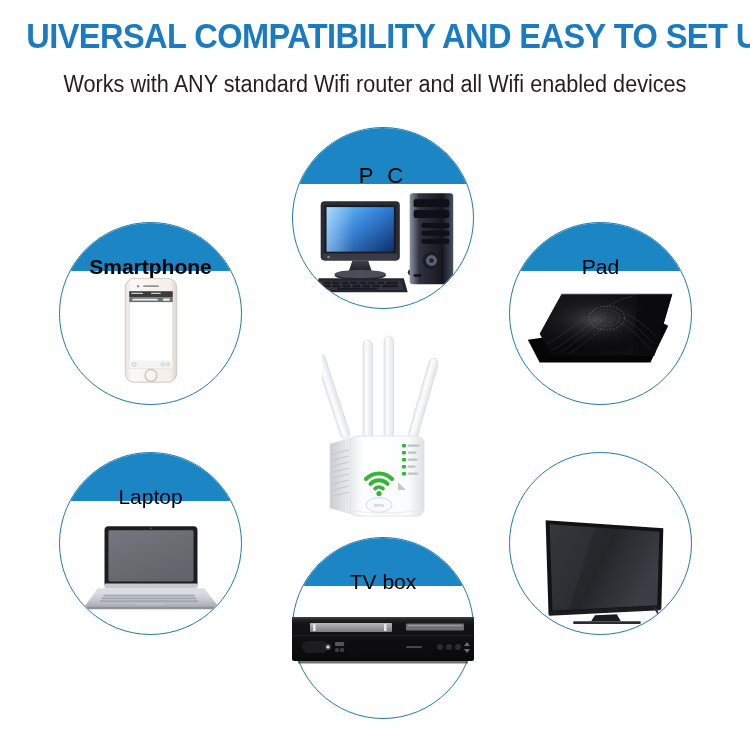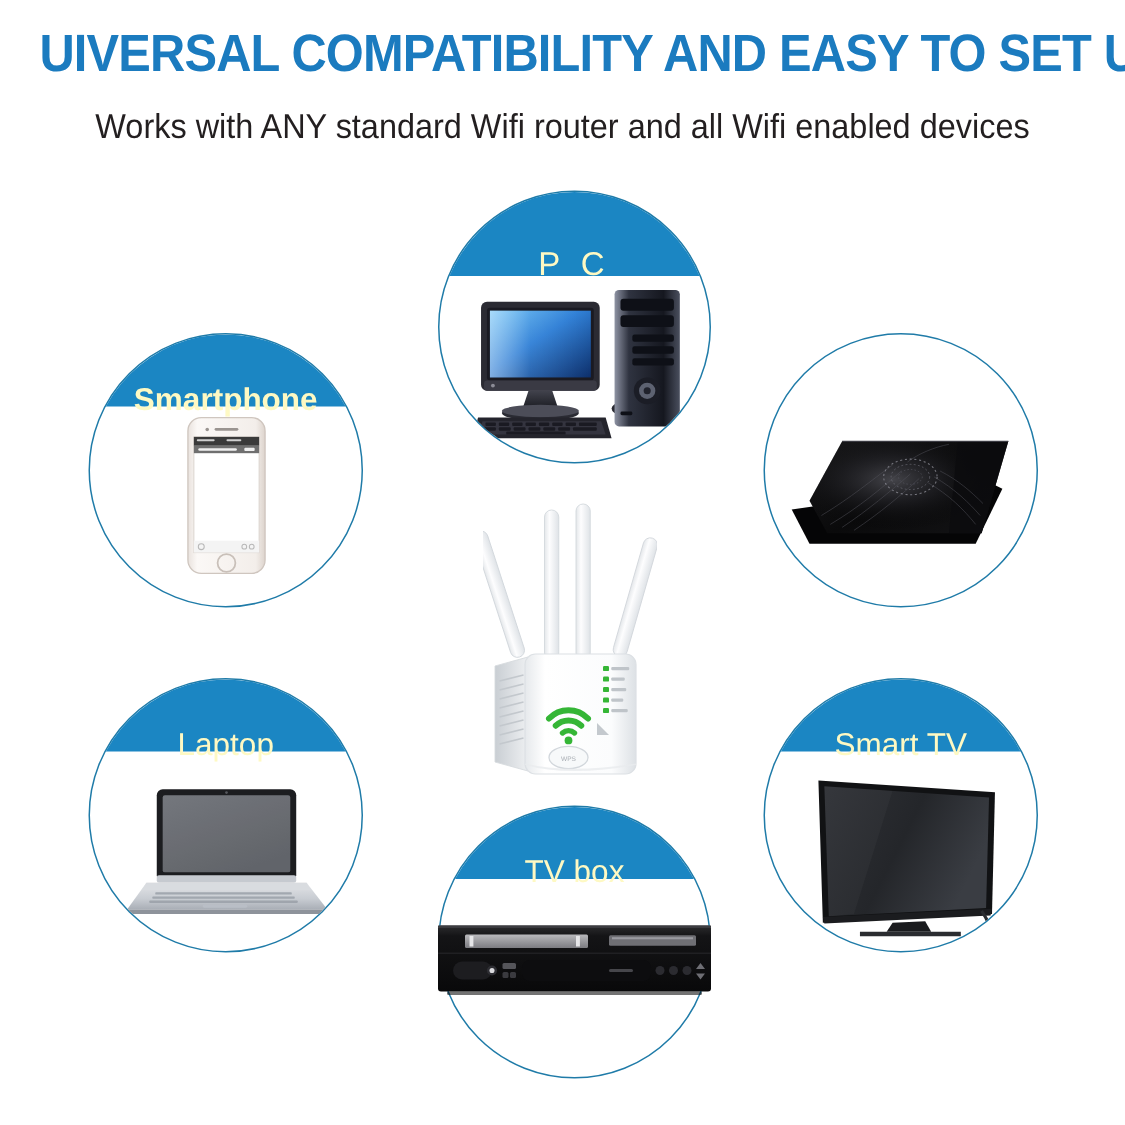--- a/index.html
+++ b/index.html
@@ -50,21 +50,21 @@
   }
   .cap{
     position:absolute;left:0;top:0;width:100%;
     background:#1b86c3;
     display:flex;
     align-items:center;
     justify-content:center;
     box-sizing:border-box;
   }
   .cap span{
-    color:#fef9c3;
+    color:#000000;
     font-size:21px;
     font-family:"Liberation Sans Narrow","Liberation Sans",sans-serif;
     letter-spacing:0px;
     white-space:nowrap;
     transform:translateY(2px);
     margin-top:36px;
   }
   .cap.pc span{letter-spacing:4px;font-size:22px;}
   .art{position:absolute;left:0;top:0;width:100%;height:100%;}
 
@@ -198,20 +198,23 @@
         <circle cx="104" cy="143" r="1.6" fill="none" stroke="#b8b8b8" stroke-width="0.7"></circle>
         <circle cx="109" cy="143" r="1.6" fill="none" stroke="#b8b8b8" stroke-width="0.7"></circle>
 
         <circle cx="92" cy="154" r="6" fill="none" stroke="#c9c0b9" stroke-width="1.2"></circle>
       </svg>
     </div>
   </div>
 
   <div class="node" data-name="device-node-pad" style="left:509px;top:222px;width:183px;height:183px;">
     <div class="circle" data-name="device-circle-pad" style="width:183px;height:183px;">
+      <div class="cap" data-name="device-label-badge-pad" style="height:48px;">
+        <span data-name="device-label-pad">Pad</span>
+      </div>
       <svg class="art" viewBox="0 0 183 183" data-name="tablet-pad-icon">
         <defs>
           <linearGradient id="padTop" x1="0" y1="0" x2="1" y2="1">
             <stop offset="0%" stop-color="#1b1b1d"></stop>
             <stop offset="55%" stop-color="#0a0a0b"></stop>
             <stop offset="100%" stop-color="#141416"></stop>
           </linearGradient>
           <radialGradient id="swirl" cx="0.42" cy="0.42" r="0.55">
             <stop offset="0%" stop-color="#4a4a50" stop-opacity="0.9"></stop>
             <stop offset="45%" stop-color="#26262b" stop-opacity="0.55"></stop>
@@ -284,23 +287,20 @@
 
         <rect x="76" y="151.6" width="30" height="2.2" rx="1" fill="#b9bec6"></rect>
 
         <path d="M25 155 L160 155 L158 158 L27 158 Z" fill="#8e939b"></path>
       </svg>
     </div>
   </div>
 
   <div class="node" data-name="device-node-smarttv" style="left:509px;top:452px;width:183px;height:183px;">
     <div class="circle" data-name="device-circle-smarttv" style="width:183px;height:183px;">
-      <div class="cap" data-name="device-label-badge-smarttv" style="height:48px;">
-        <span data-name="device-label-smarttv">Smart TV</span>
-      </div>
       <svg class="art" viewBox="0 0 183 183" data-name="television-icon">
         <defs>
           <linearGradient id="tvScreen" x1="0" y1="0" x2="1" y2="0.4">
             <stop offset="0%" stop-color="#2f3136"></stop>
             <stop offset="55%" stop-color="#24262a"></stop>
             <stop offset="100%" stop-color="#3a3d43"></stop>
           </linearGradient>
         </defs>
 
         <path d="M36 68 L155 76 L153 158 L39 164 Z" fill="#111214"></path>

